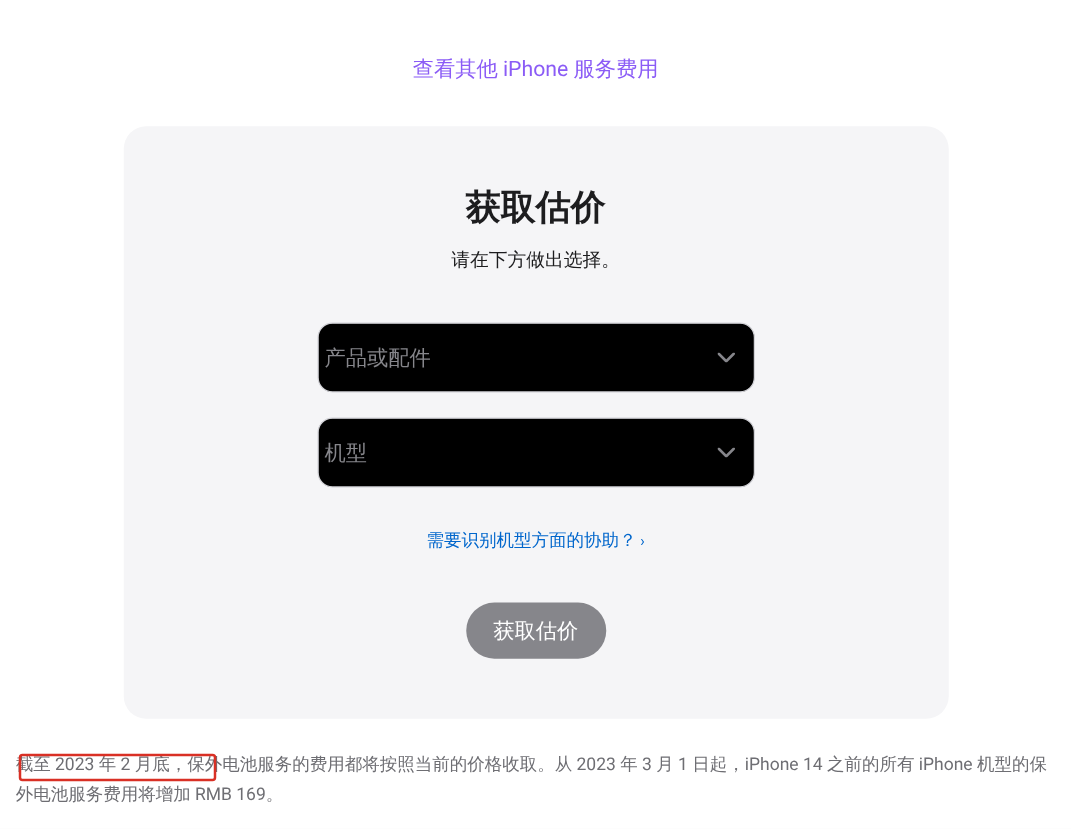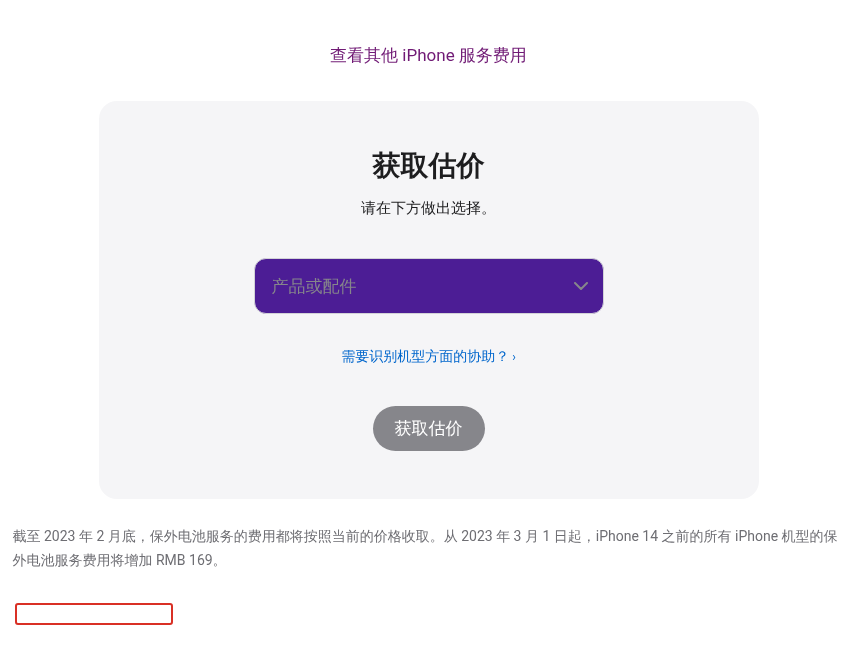--- a/index.html
+++ b/index.html
@@ -16,21 +16,21 @@
     }
     .container {
       width: 100%;
       padding: 0 10px;
     }
     .top-link {
       text-align: center;
       padding: 44px 0 34px 0;
     }
     .top-link a {
-      color: #701a75;
+      color: #8b5cf6;
       text-decoration: none;
       font-size: 17px;
     }
     .estimate-card {
       background: #f5f5f7;
       border-radius: 18px;
       margin: 0 auto;
       max-width: 660px;
       padding: 46px 40px 48px 40px;
       text-align: center;
@@ -47,24 +47,24 @@
       margin-bottom: 40px;
     }
     .select-wrapper {
       position: relative;
       max-width: 350px;
       margin: 0 auto 20px auto;
     }
     .select-box {
       width: 100%;
       height: 56px;
-      background: #4c1d95;
+      background: #000000;
       border: 1px solid #d2d2d7;
       border-radius: 12px;
-      padding: 0 40px 0 17px;
+      padding: 0 40px 0 5px;
       font-size: 17px;
       color: #86868b;
       appearance: none;
       cursor: pointer;
       text-align: left;
       display: flex;
       align-items: center;
     }
     .chevron {
       position: absolute;
@@ -144,20 +144,30 @@
       <div class="select-box">
         <span>产品或配件</span>
       </div>
       <span class="chevron">
         <svg viewBox="0 0 14 8" fill="none">
             <path d="M1 1L7 7L13 1" stroke="#86868b" stroke-width="2" stroke-linecap="round" stroke-linejoin="round"></path>
           </svg>
       </span>
     </div>
 
+    <div class="select-wrapper">
+      <div class="select-box">
+        <span>机型</span>
+      </div>
+      <span class="chevron">
+        <svg viewBox="0 0 14 8" fill="none">
+            <path d="M1 1L7 7L13 1" stroke="#86868b" stroke-width="2" stroke-linecap="round" stroke-linejoin="round"></path>
+          </svg>
+      </span>
+    </div>
 
     <div class="help-link">
       <a href="#">
         <span>需要识别机型方面的协助？</span><span class="arrow">›</span>
       </a>
     </div>
 
     <button class="get-estimate-btn">获取估价</button>
   </div>
 

